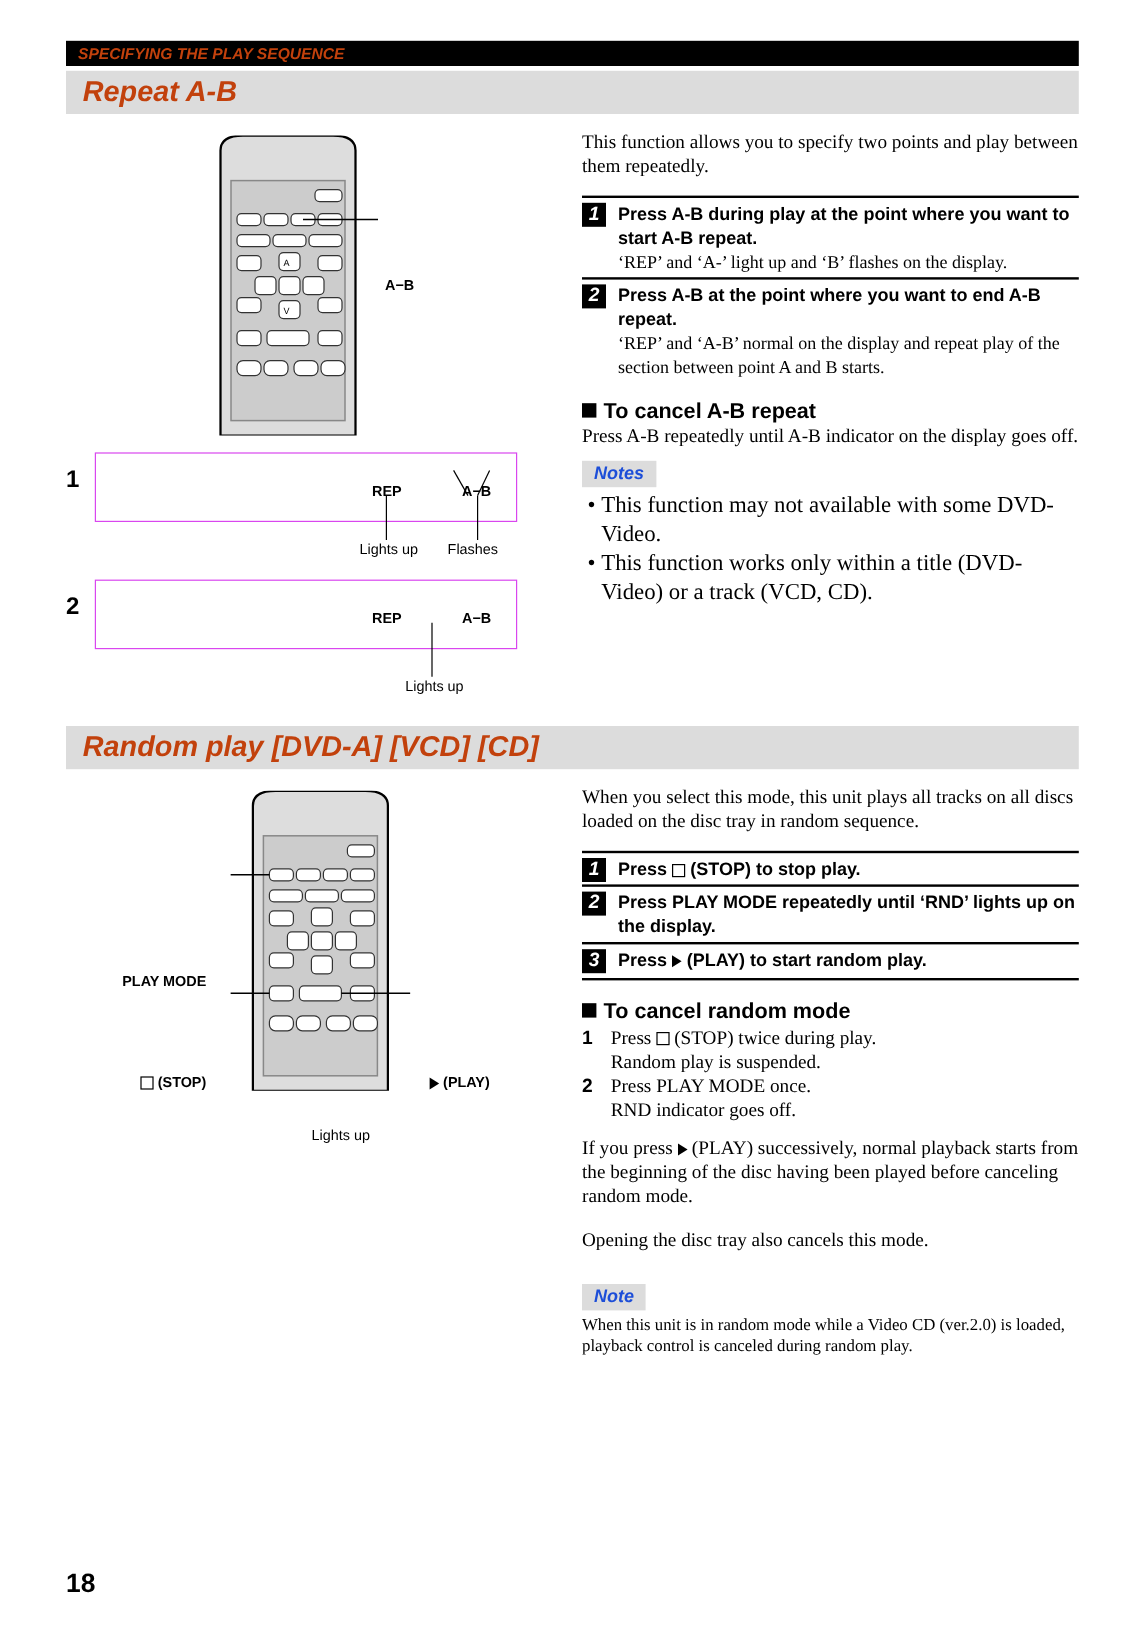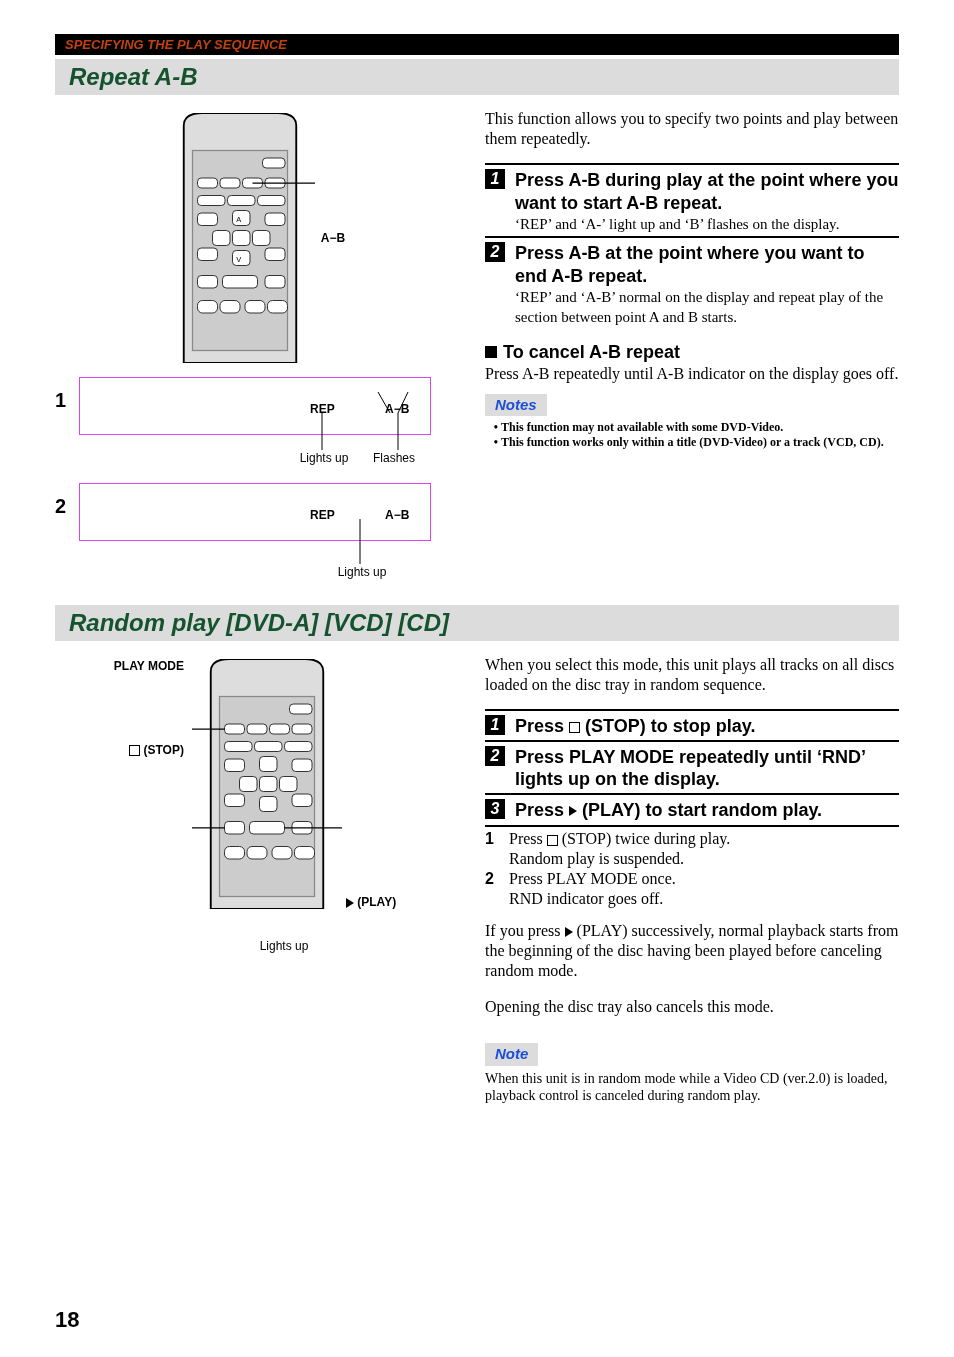--- a/index.html
+++ b/index.html
@@ -26,21 +26,21 @@
     padding: 3px 10px;
   }
   .section-title {
     background: #dcdcdc;
     font-family: Arial, Helvetica, sans-serif;
     font-weight: bold;
     font-style: italic;
     font-size: 24px;
     padding: 4px 14px;
     margin-top: 4px;
-    color: #14532d;
+    color: #c2410c;
   }
   .two-col {
     display: flex;
     gap: 30px;
     align-items: flex-start;
   }
   .left-col {
     flex: 0 0 400px;
     font-family: Arial, Helvetica, sans-serif;
     font-size: 12px;
@@ -116,21 +116,21 @@
     font-size: 16px;
     width: 20px;
     height: 20px;
     text-align: center;
     line-height: 20px;
     flex: 0 0 20px;
     margin-right: 10px;
   }
   .step-body b {
     font-family: Arial, Helvetica, sans-serif;
-    font-size: 18px;
+    font-size: 15px;
   }
   .step-body .detail {
     font-family: "Times New Roman", serif;
     font-size: 15px;
   }
   .sub-head {
     font-family: Arial, Helvetica, sans-serif;
     font-weight: bold;
     font-size: 18px;
     margin-top: 14px;
@@ -143,24 +143,23 @@
     font-family: Arial, Helvetica, sans-serif;
     font-weight: bold;
     font-style: italic;
     font-size: 15px;
     display: inline-block;
     padding: 2px 10px;
     color:#1d4ed8;
     margin-top: 10px;
   }
   .notes-list {
-    font-size: 12px;
+    font-size: 19px;
     margin: 4px 0 0 0;
     padding-left: 16px;
-    font-weight: bold;
   }
   .notes-list li::marker { content: "• "; }
   .numlist {
     margin: 2px 0;
     padding-left: 0;
     list-style: none;
   }
   .numlist li { display:flex; gap:8px; font-size:16px;}
   .numlist .nn { font-family: Arial, Helvetica, sans-serif; font-weight:bold; width:16px; }
   .pg {
@@ -298,21 +297,21 @@
         <li>This function works only within a title (DVD-Video) or a track (VCD, CD).</li>
       </ul>
     </div>
   </div>
 
   <div class="section-title" style="margin-top:26px;">Random play [DVD-A] [VCD] [CD]</div>
 
   <div class="two-col">
     <div class="left-col">
       <div class="remote-fig" style="margin-bottom:4px;">
-        <div style="display:flex;align-items:flex-start;gap:4px;">
+        <div style="display:flex;align-items:flex-end;gap:16px;">
           <div style="display:flex;flex-direction:column;gap:70px;">
             <span class="callout-left">PLAY MODE</span>
             <span class="callout-left"><span class="sqicon"></span> <span>(STOP)</span></span>
           </div>
           <svg class="remote-svg" viewBox="0 0 120 200">
             <path d="M15 10 Q15 0 30 0 H90 Q105 0 105 10 V200 H15 Z" fill="#ddd" stroke="#000" stroke-width="1.5"></path>
             <rect x="22" y="30" width="76" height="160" fill="#ccc" stroke="#888"></rect>
             <g fill="#fff" stroke="#333" stroke-width="0.8">
               <rect x="78" y="36" width="18" height="8" rx="3"></rect>
               <rect x="26" y="52" width="16" height="8" rx="3"></rect>
@@ -364,20 +363,21 @@
       </div>
       <div class="step">
         <div class="step-n">2</div>
         <div class="step-body"><b>Press PLAY MODE repeatedly until ‘RND’ lights up on the display.</b></div>
       </div>
       <div class="step" style="border-bottom:2px solid #000; padding-bottom:4px;">
         <div class="step-n">3</div>
         <div class="step-body"><b><span>Press <span class="tri"></span> (PLAY) to start random play.</span></b></div>
       </div>
 
+      <div class="sub-head"><span class="sq"></span><span>To cancel random mode</span></div>
       <ul class="numlist">
         <li>
             <span class="nn">1</span>
             <span><span>Press <span class="sqicon"></span> (STOP) twice during play.</span><br><span>Random play is suspended.</span></span>
           </li>
         <li>
             <span class="nn">2</span>
             <span><span>Press PLAY MODE once.</span><br><span>RND indicator goes off.</span></span>
           </li>
       </ul>

